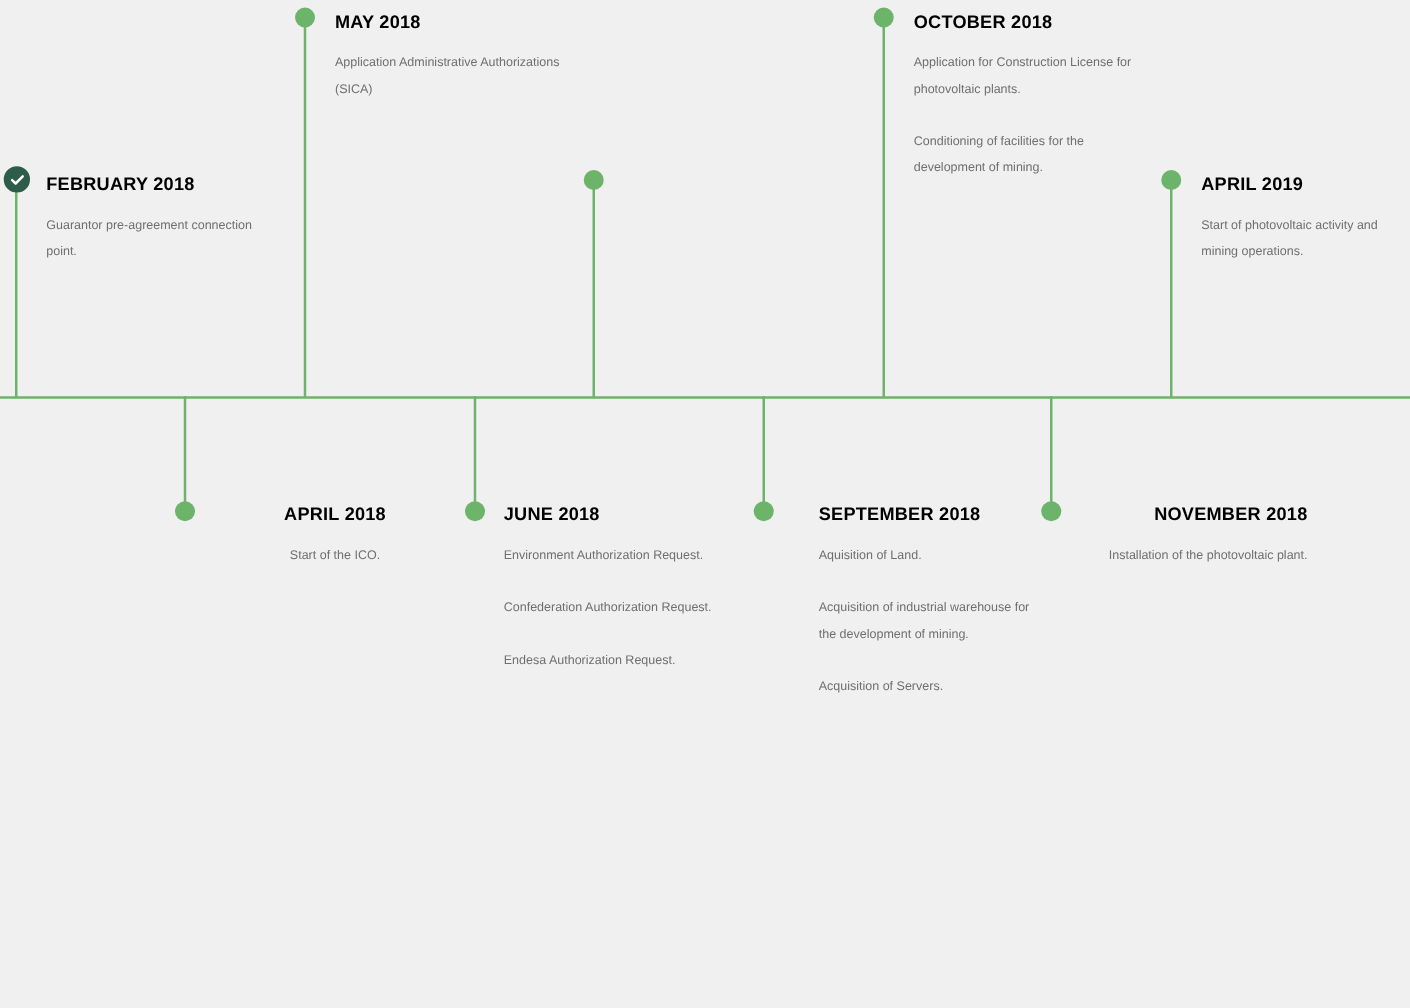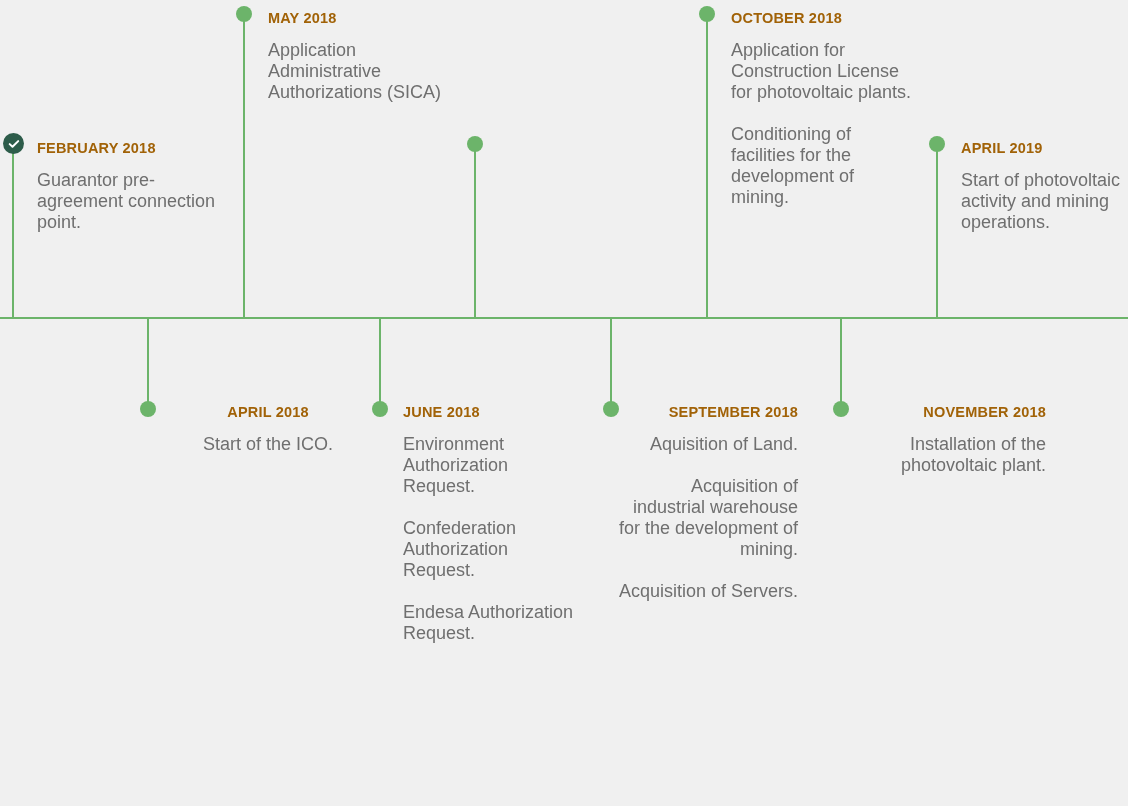--- a/index.html
+++ b/index.html
@@ -57,31 +57,31 @@
   }
   .dot-check svg {
     display: block;
   }
 
   
   .entry {
     position: absolute;
   }
   .entry-title {
-    color: #a16207;
+    color: #000000;
     font-size: 14.5px;
     font-weight: bold;
     letter-spacing: 0.2px;
     line-height: 1.2;
     margin: 0 0 13px 0;
     white-space: nowrap;
   }
   .entry-body p {
     color: #6f6f6f;
-    font-size: 18px;
+    font-size: 10px;
     line-height: 21px;
     margin: 0 0 21px 0;
     font-weight: 300;
   }
   .entry-body p:last-child {
     margin-bottom: 0;
   }
 </style>
 </head>
 <body>
@@ -149,21 +149,21 @@
     <div class="entry-title">JUNE 2018</div>
     <div class="entry-body">
       <p>Environment Authorization Request.</p>
       <p>Confederation Authorization Request.</p>
       <p>Endesa Authorization Request.</p>
     </div>
   </div>
 
   <div class="stem" style="left:610px; top:317px; height:93px;"></div>
   <div class="dot" style="left:603px; top:401px;"></div>
-  <div class="entry" style="left:618px; top:404px; width:180px;text-align:right;">
+  <div class="entry" style="left:655px; top:404px; width:180px;">
     <div class="entry-title">SEPTEMBER 2018</div>
     <div class="entry-body">
       <p>Aquisition of Land.</p>
       <p>Acquisition of industrial warehouse for the development of mining.</p>
       <p>Acquisition of Servers.</p>
     </div>
   </div>
 
   <div class="stem" style="left:840px; top:317px; height:93px;"></div>
   <div class="dot" style="left:833px; top:401px;"></div>

